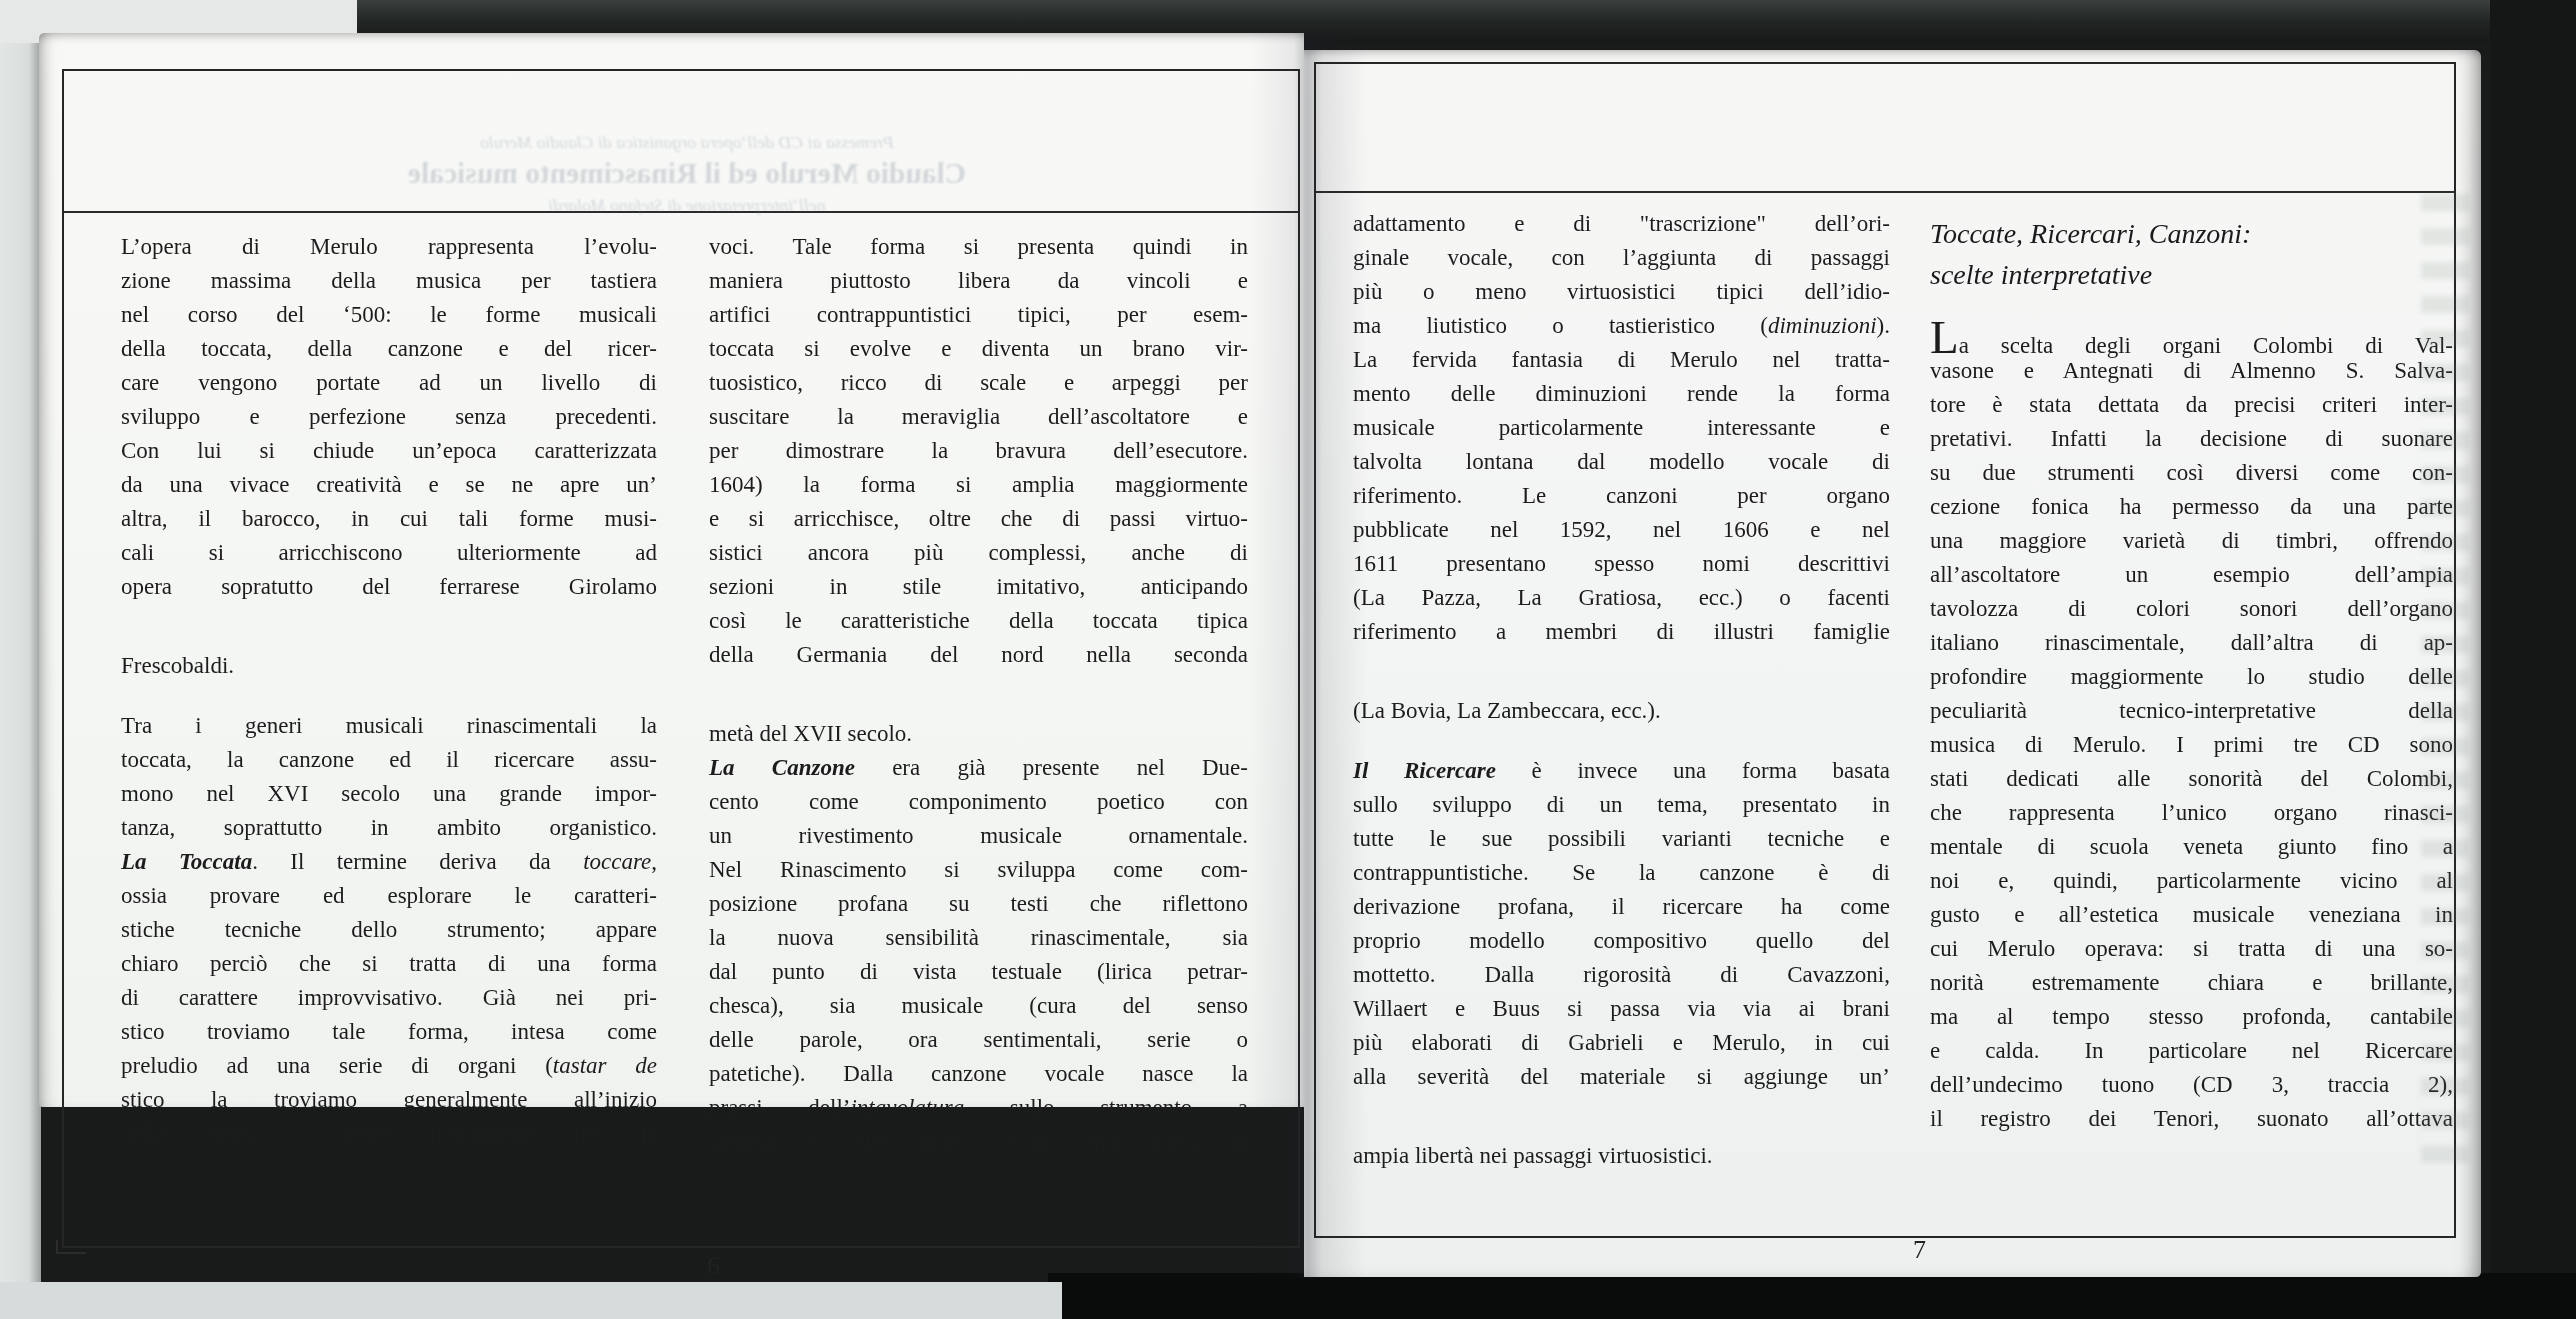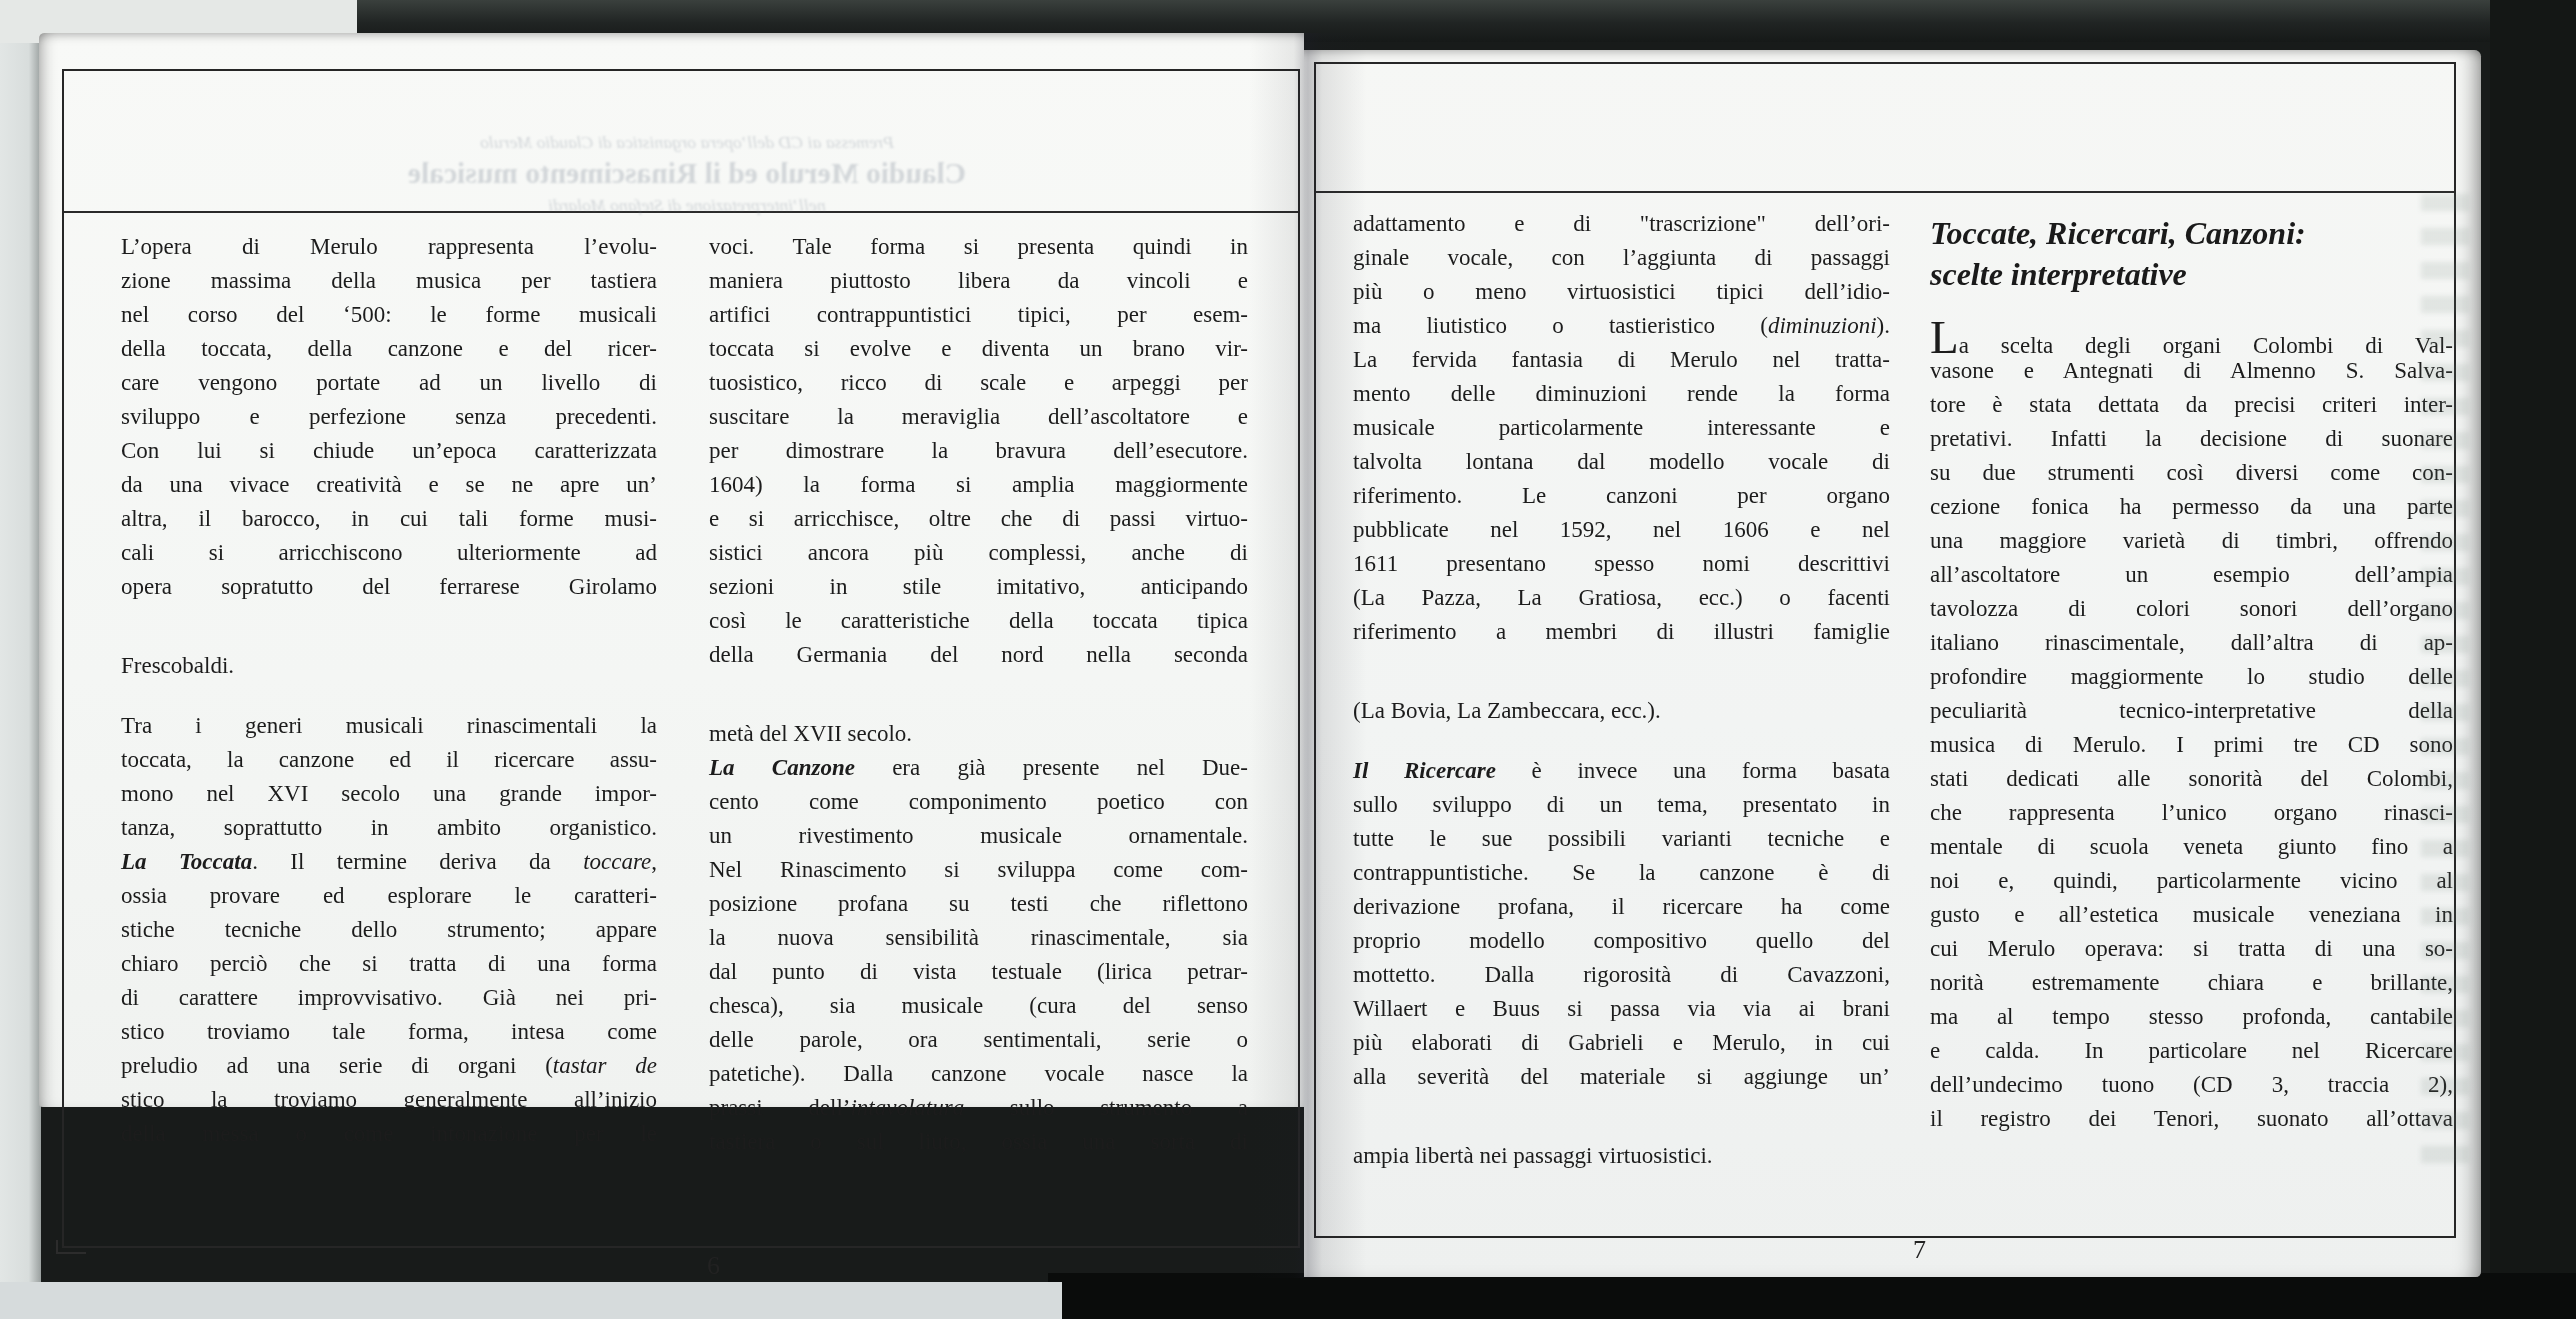--- a/index.html
+++ b/index.html
@@ -48,21 +48,21 @@
   .bi{font-weight:bold;font-style:italic;}
   .it{font-style:italic;}
   .dropcap{font-size:47px;line-height:34px;}
 
   #col-l1{left:82px;top:197px;width:536px;}
   #col-l2{left:670px;top:197px;width:539px;}
   #col-r1{left:49px;top:157px;width:537px;}
   #col-r2{left:626px;top:270px;width:523px;}
 
   .heading{position:absolute;left:626px;top:163px;width:524px;
-     font-size:32px;line-height:41px;font-weight:bold;font-style:italic;color:#1a1a1a;}
+     font-size:28px;line-height:41px;font-weight:normal;font-style:italic;color:#1a1a1a;}
 
   .pagenum{position:absolute;font-size:26px;color:#222;}
   #num-left{left:655px;top:1218px;width:39px;text-align:center;}
   #num-right{left:596px;top:1185px;width:39px;text-align:center;}
 
   
   #tick{position:absolute;left:-7.9px;top:1181px;width:30px;height:2px;background:#2c2c2c;}
   #tick2{position:absolute;left:-7.9px;top:1169px;width:2px;height:13.8px;background:#2c2c2c;}
 
   

